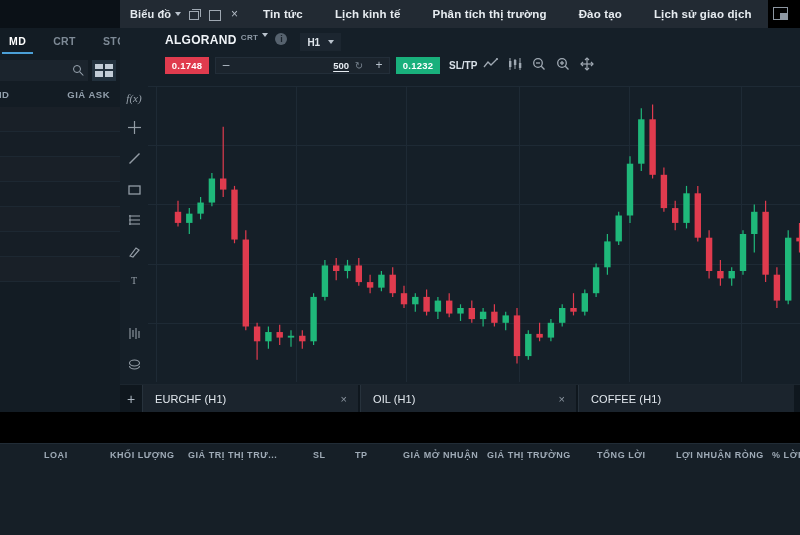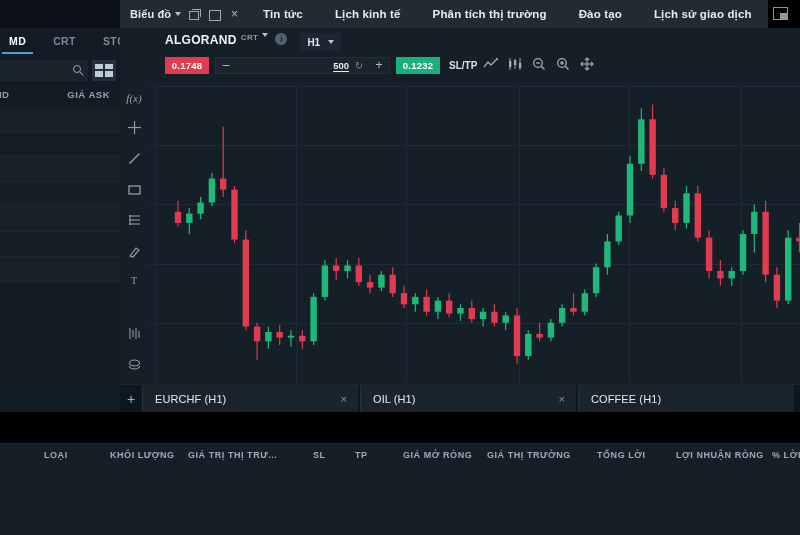--- a/index.html
+++ b/index.html
@@ -564,21 +564,21 @@
 
   <div class="blackgap"></div>
 
   <div class="bottom">
     <div class="bhead" id="bhead">
         <div class="bcol" style="left: 44px;">LOẠI</div>
         <div class="bcol" style="left: 110px;">KHỐI LƯỢNG</div>
         <div class="bcol" style="left: 188px;">GIÁ TRỊ THỊ TRƯ...</div>
         <div class="bcol" style="left: 298px; margin-left: 15px;">SL</div>
         <div class="bcol" style="left: 355px;">TP</div>
-        <div class="bcol" style="left: 403px;">GIÁ MỞ RÒNG</div>
+        <div class="bcol" style="left: 403px;">GIÁ MỞ NHUẬN</div>
         <div class="bcol" style="left: 487px;">GIÁ THỊ TRƯỜNG</div>
         <div class="bcol" style="left: 597px;">TỔNG LỜI</div>
         <div class="bcol" style="left: 676px;">LỢI NHUẬN RÒNG</div>
         <div class="bcol" style="left: 772px;">% LỜI</div>
       </div>
   </div>
 
 </div>
 
 </body></html>

